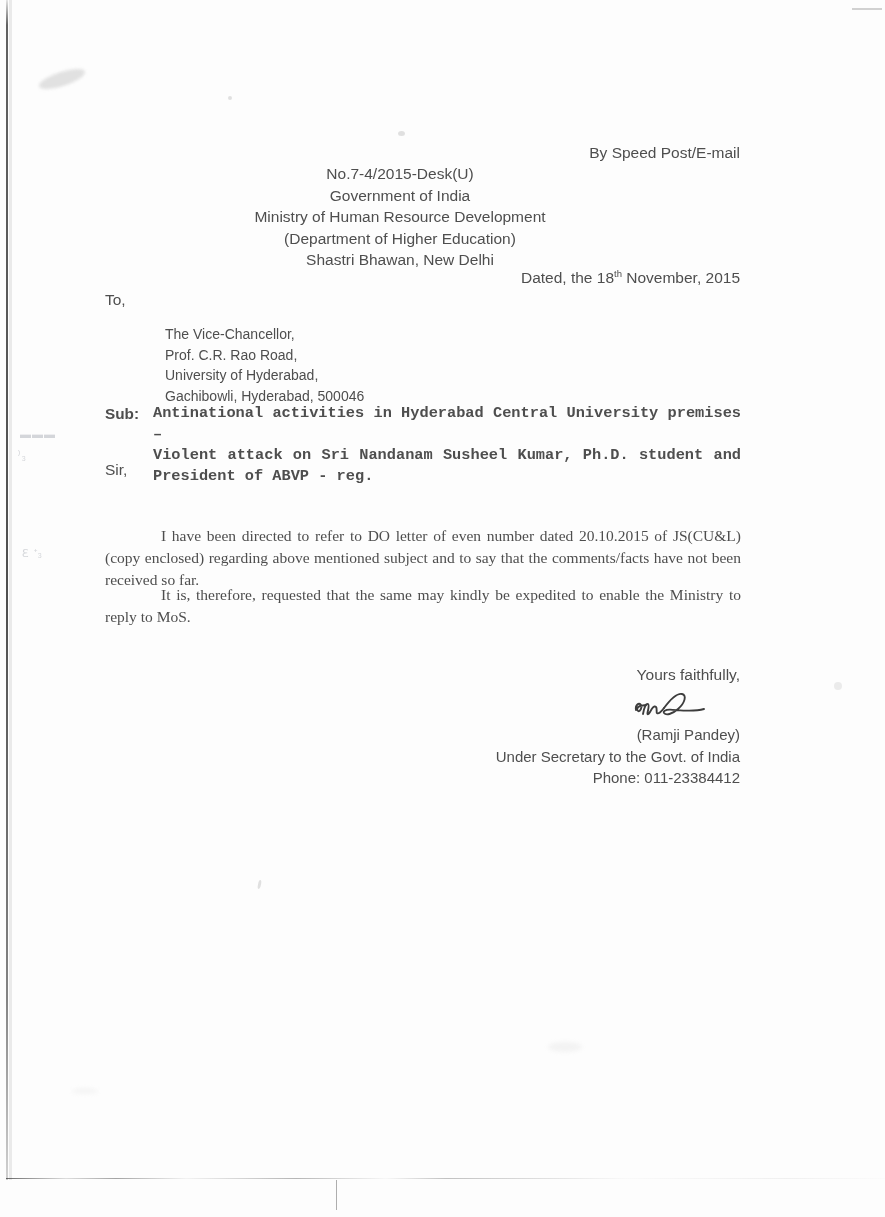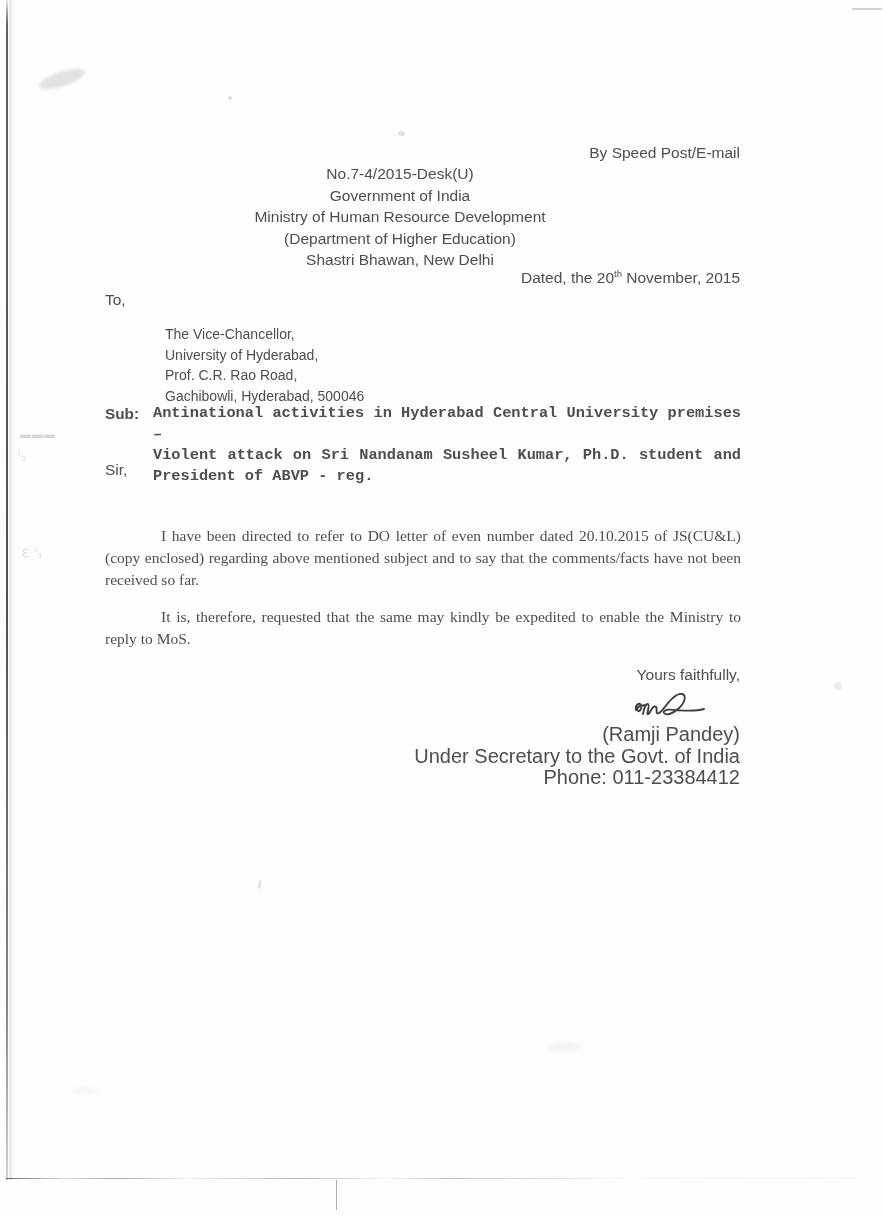--- a/index.html
+++ b/index.html
@@ -188,21 +188,21 @@
     position: absolute;
     left: 105px;
     width: 636px;
     font-size: 15.5px;
     line-height: 22px;
     text-align: justify;
     text-indent: 56px;
     font-family: Liberation Serif, serif;
   }
   .para-1 { top: 525px; }
-  .para-2 { top: 606px; }
+  .para-2 { top: 584px; }
 
   .yours {
     left: 0;
     top: 664px;
     width: 740px;
     text-align: right;
   }
 
   .signature {
     position: absolute;
@@ -211,21 +211,21 @@
     width: 95px;
     height: 38px;
   }
 
   .closing {
     position: absolute;
     left: 0;
     top: 724px;
     width: 740px;
     text-align: right;
-    font-size: 20px;
+    font-size: 15px;
     line-height: 21.5px;
   }
   .closing div { white-space: nowrap; }
   .closing .phone { padding-right: 0px; }
 </style>
 </head>
 <body>
 
 <div class="page">
 
@@ -250,28 +250,28 @@
     <div class="line speedpost">By Speed Post/E-mail</div>
 
     <div class="hdr-block">
       <div>No.7-4/2015-Desk(U)</div>
       <div>Government of India</div>
       <div>Ministry of Human Resource Development</div>
       <div>(Department of Higher Education)</div>
       <div>Shastri Bhawan, New Delhi</div>
     </div>
 
-    <div class="line dated"><span>Dated, the 20</span><sup>th</sup><span> November, 2015</span></div>
+    <div class="line dated"><span>Dated, the 18</span><sup>th</sup><span> November, 2015</span></div>
 
     <div class="line to-label">To,</div>
 
     <div class="addr">
       <div>The Vice-Chancellor,</div>
+      <div>Prof. C.R. Rao Road,</div>
       <div>University of Hyderabad,</div>
-      <div>Prof. C.R. Rao Road,</div>
       <div>Gachibowli, Hyderabad, 500046</div>
     </div>
 
     <div class="subject">
       <span class="sub-key">Sub:</span>
       <span class="sub-text">
         <span class="just">Antinational activities in Hyderabad Central University premises –</span>
         <span class="just">Violent attack on Sri Nandanam Susheel Kumar, Ph.D. student and</span>
         <span>President of ABVP - reg.</span>
       </span>

